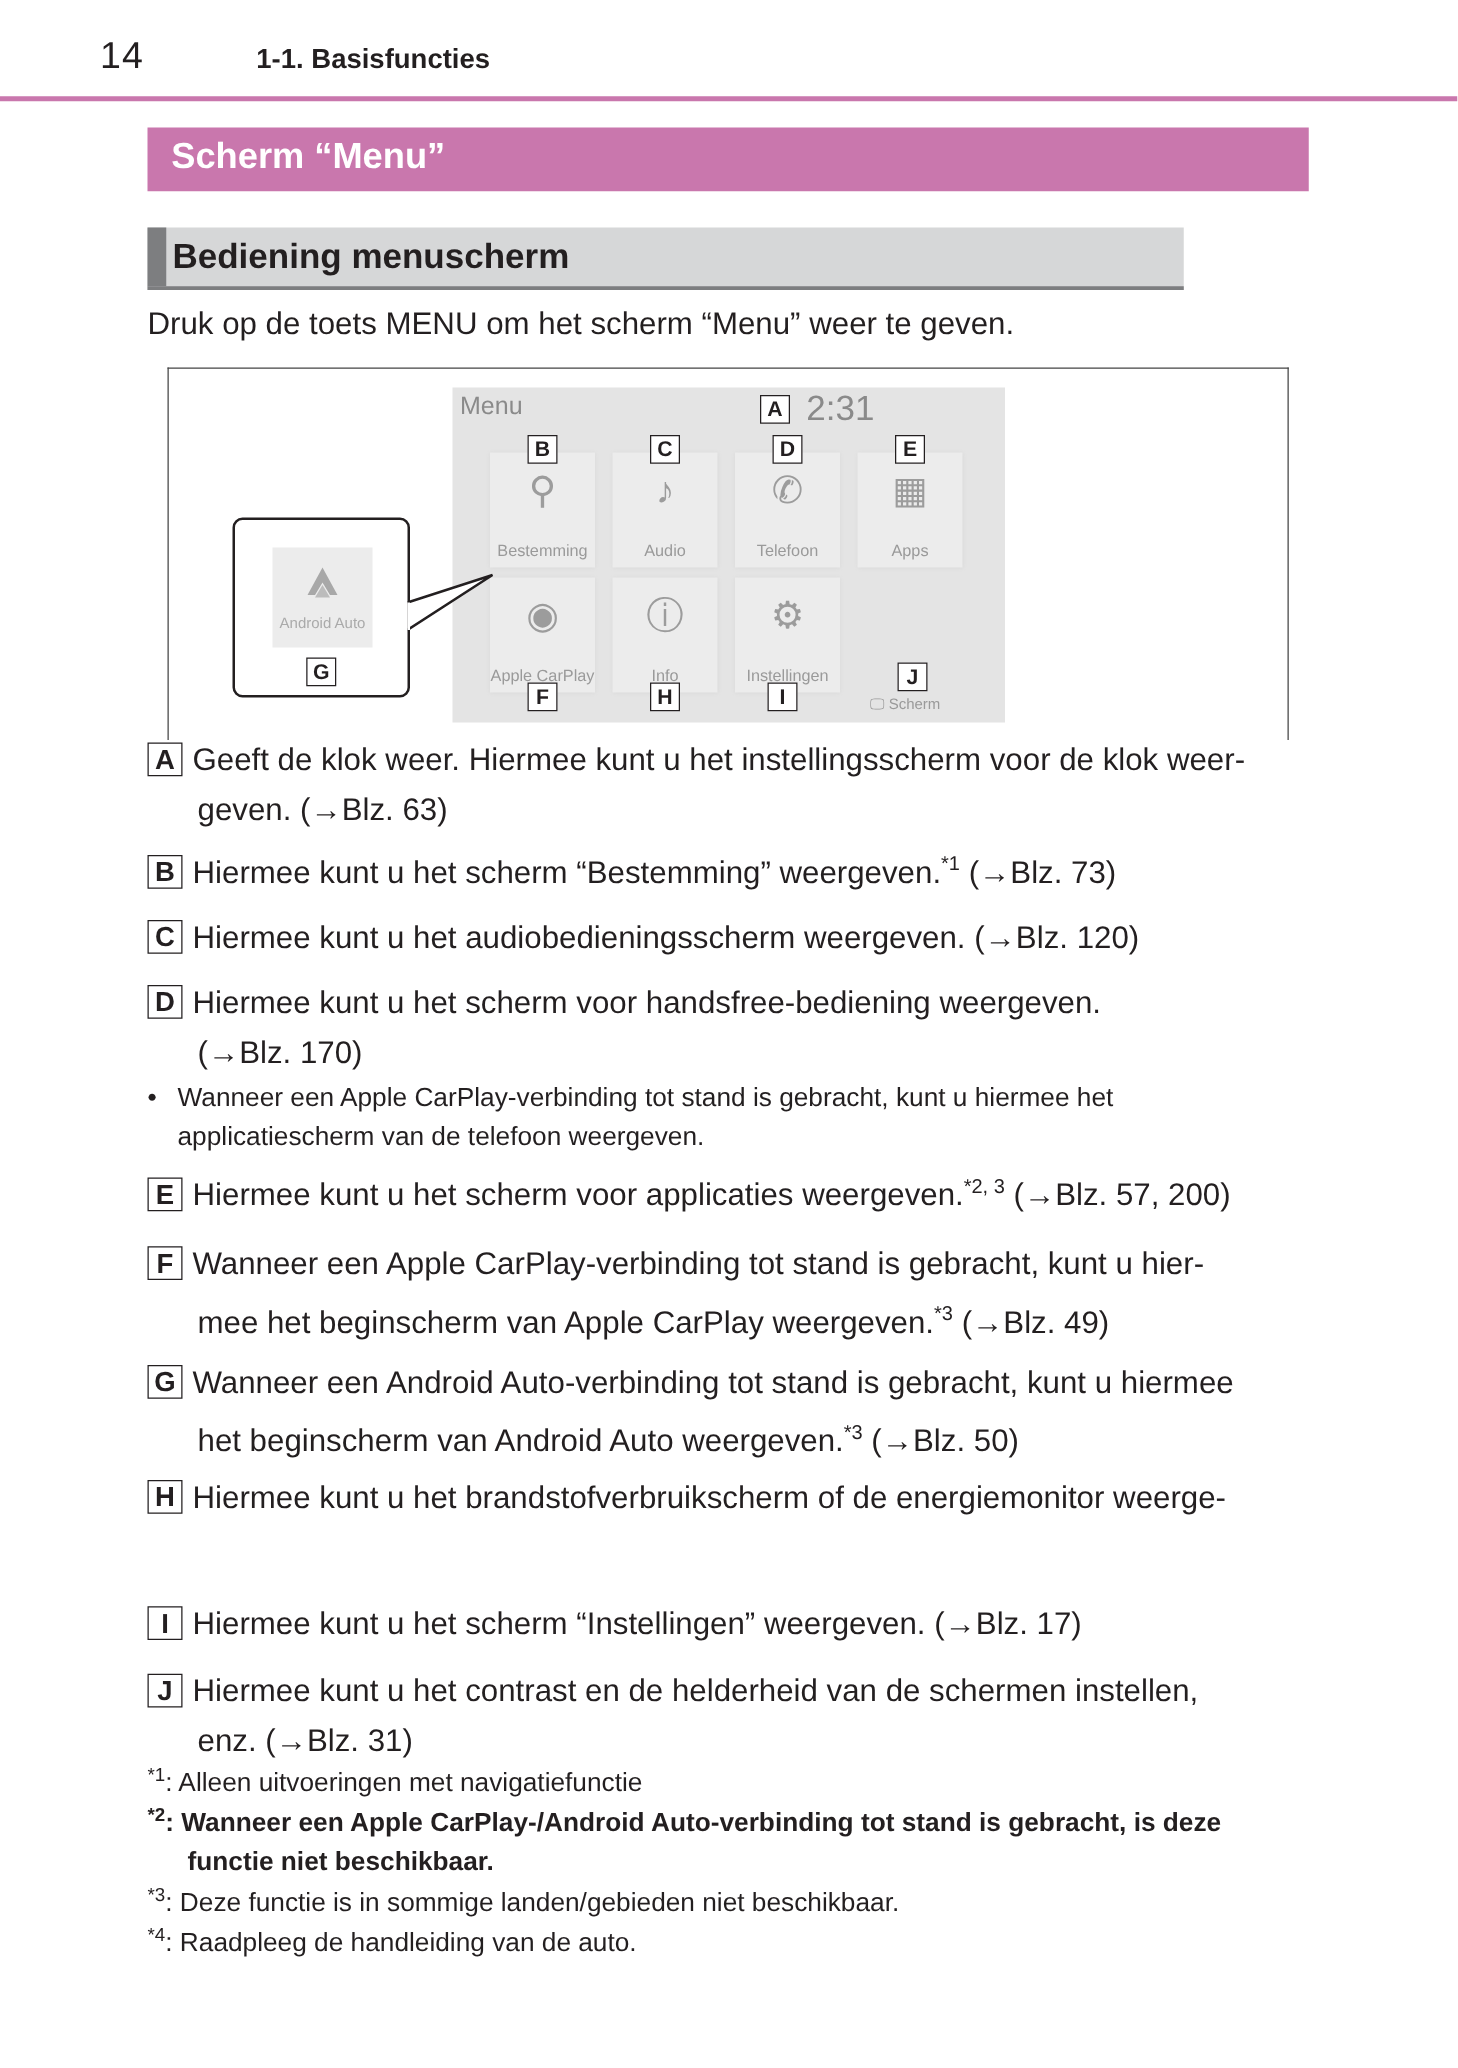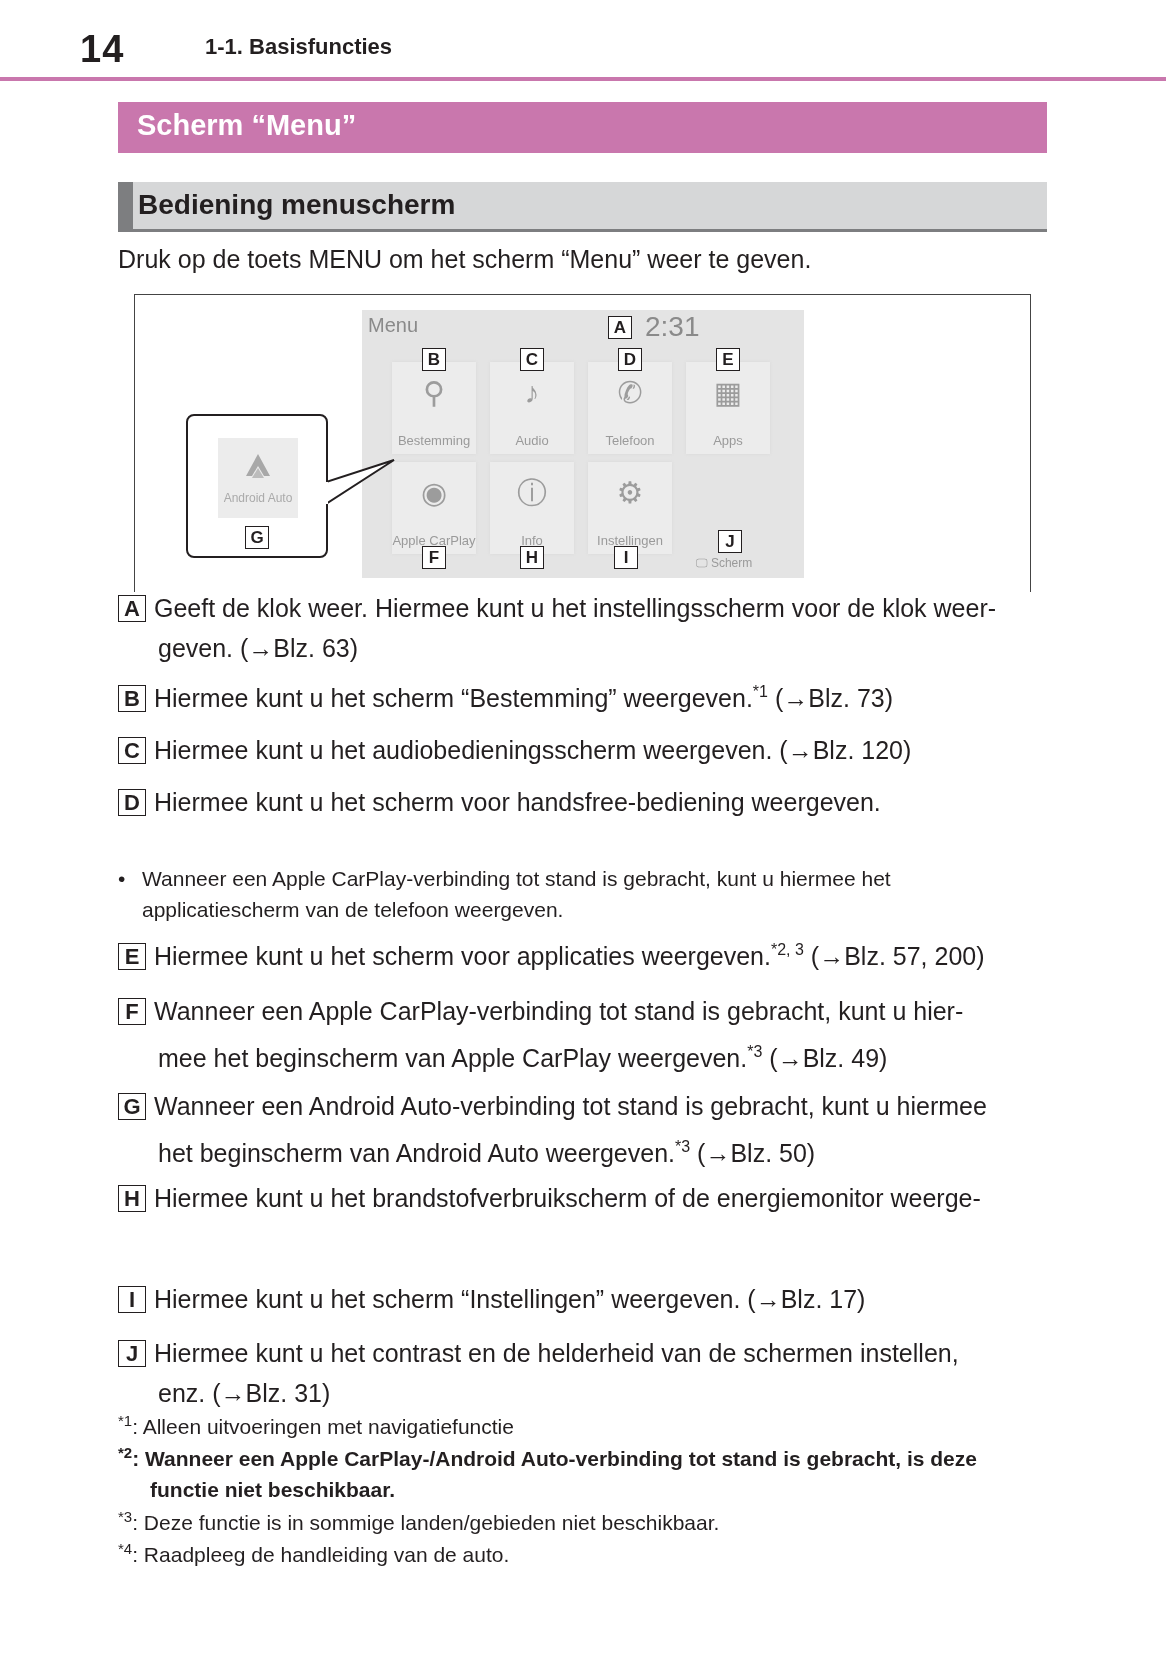--- a/index.html
+++ b/index.html
@@ -1,27 +1,27 @@
 <!DOCTYPE html>
 <html><head>
 <meta charset="utf-8">
 <style>
   html, body { margin: 0; padding: 0; background: #ffffff; }
   body { width: 1166px; height: 1654px; position: relative; overflow: hidden;
          font-family: "Liberation Sans", sans-serif; color: #231f20; }
 
   
-  .page-num { position: absolute; left: 80px; top: 28px; font-size: 38px; font-weight: bold; letter-spacing: 1px; text-align: right; }
+  .page-num { position: absolute; left: 80px; top: 28px; font-size: 30px; font-weight: normal; letter-spacing: 1px; text-align: right; }
   .chapter { position: absolute; left: 205px; top: 34px; font-size: 22px; font-weight: bold; }
   .header-rule { position: absolute; left: 0; top: 77px; width: 1166px; height: 4px; background: #c977ad; }
 
   
   .section-bar { position: absolute; left: 118px; top: 102px; width: 929px; height: 51px; background: #c977ad; }
   .section-title { position: absolute; left: 19px; top: 7px; font-size: 29px; font-weight: bold; color: #ffffff; }
-  .sub-bar { position: absolute; left: 118px; top: 182px; width: 929px; height: 50px; background: #d6d7d8;
+  .sub-bar { position: absolute; left: 118px; top: 182px; width: 829px; height: 50px; background: #d6d7d8;
              border-bottom: 3px solid #7d7e80; box-sizing: border-box; }
   .sub-bar::before { content: ""; position: absolute; left: 0; top: 0; width: 15px; height: 100%; background: #7d7e80; }
   .sub-title { position: absolute; left: 20px; top: 7px; font-size: 28px; font-weight: bold; color: #231f20; }
 
   .intro { position: absolute; left: 118px; top: 245px; font-size: 25px; }
 
   
   .figure { position: absolute; left: 134px; top: 294px; width: 897px; height: 298px; border: 1px solid #444; border-bottom: none; box-sizing: border-box; }
   .screen { position: absolute; left: 362px; top: 310px; width: 442px; height: 268px; background: #e4e4e4; }
   .screen-title { position: absolute; left: 6px; top: 4px; font-size: 20px; color: #8a8a8a; }
@@ -135,20 +135,21 @@
   <span class="cont">geven. (→Blz. 63)</span>
 </div>
 <div class="item" style="top:678px;">
   <span class="tag">B</span><span>Hiermee kunt u het scherm “Bestemming” weergeven.</span><sup>*1</sup><span> (→Blz. 73)</span>
 </div>
 <div class="item" style="top:730px;">
   <span class="tag">C</span><span>Hiermee kunt u het audiobedieningsscherm weergeven. (→Blz. 120)</span>
 </div>
 <div class="item" style="top:782px;">
   <span class="tag">D</span><span>Hiermee kunt u het scherm voor handsfree-bediening weergeven.</span>
+  <span class="cont">(→Blz. 170)</span>
 </div>
 <div class="bullet" style="top:863px;">
   <span class="dot">•</span><span>Wanneer een Apple CarPlay-verbinding tot stand is gebracht, kunt u hiermee het</span>
   <span class="cont">applicatiescherm van de telefoon weergeven.</span>
 </div>
 <div class="item" style="top:936px;">
   <span class="tag">E</span><span>Hiermee kunt u het scherm voor applicaties weergeven.</span><sup>*2, 3</sup><span> (→Blz. 57, 200)</span>
 </div>
 <div class="item" style="top:988px;line-height:47px;">
   <span class="tag">F</span><span>Wanneer een Apple CarPlay-verbinding tot stand is gebracht, kunt u hier-</span>

